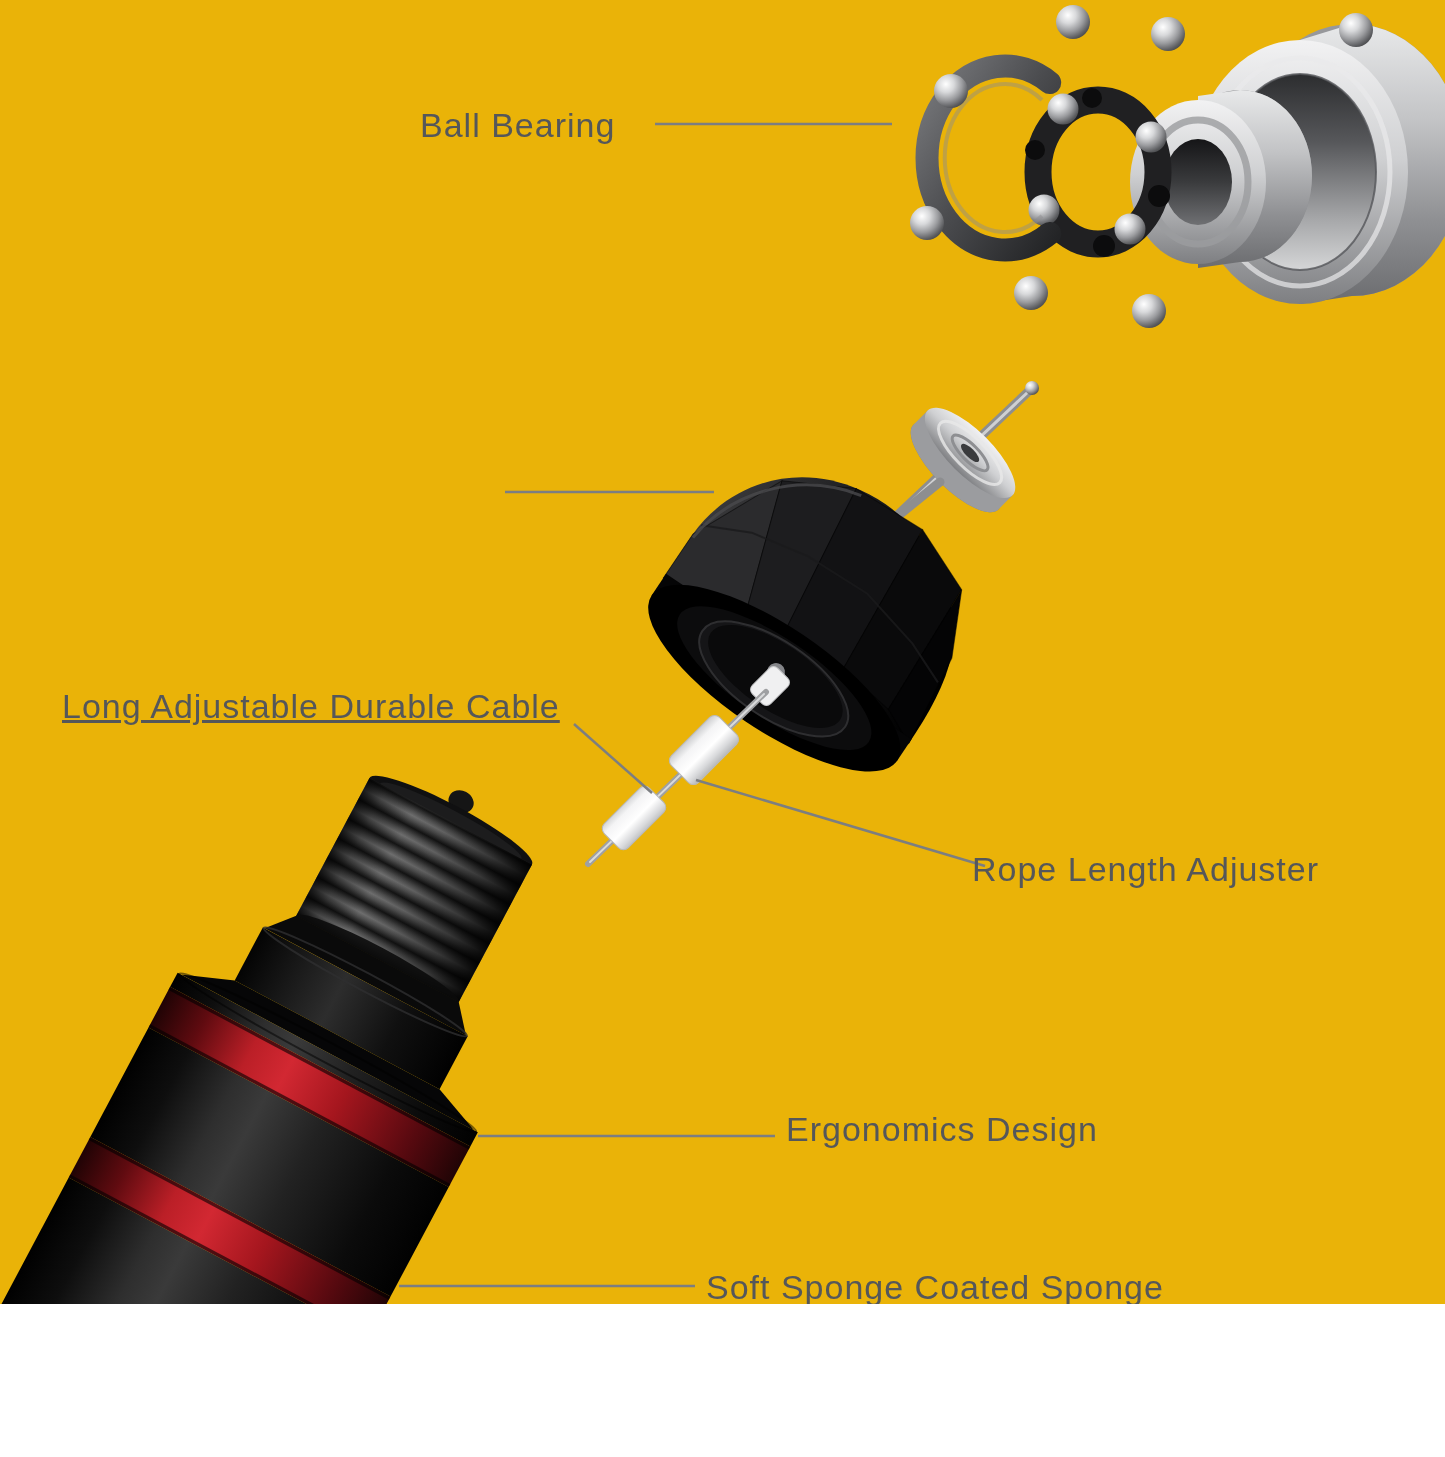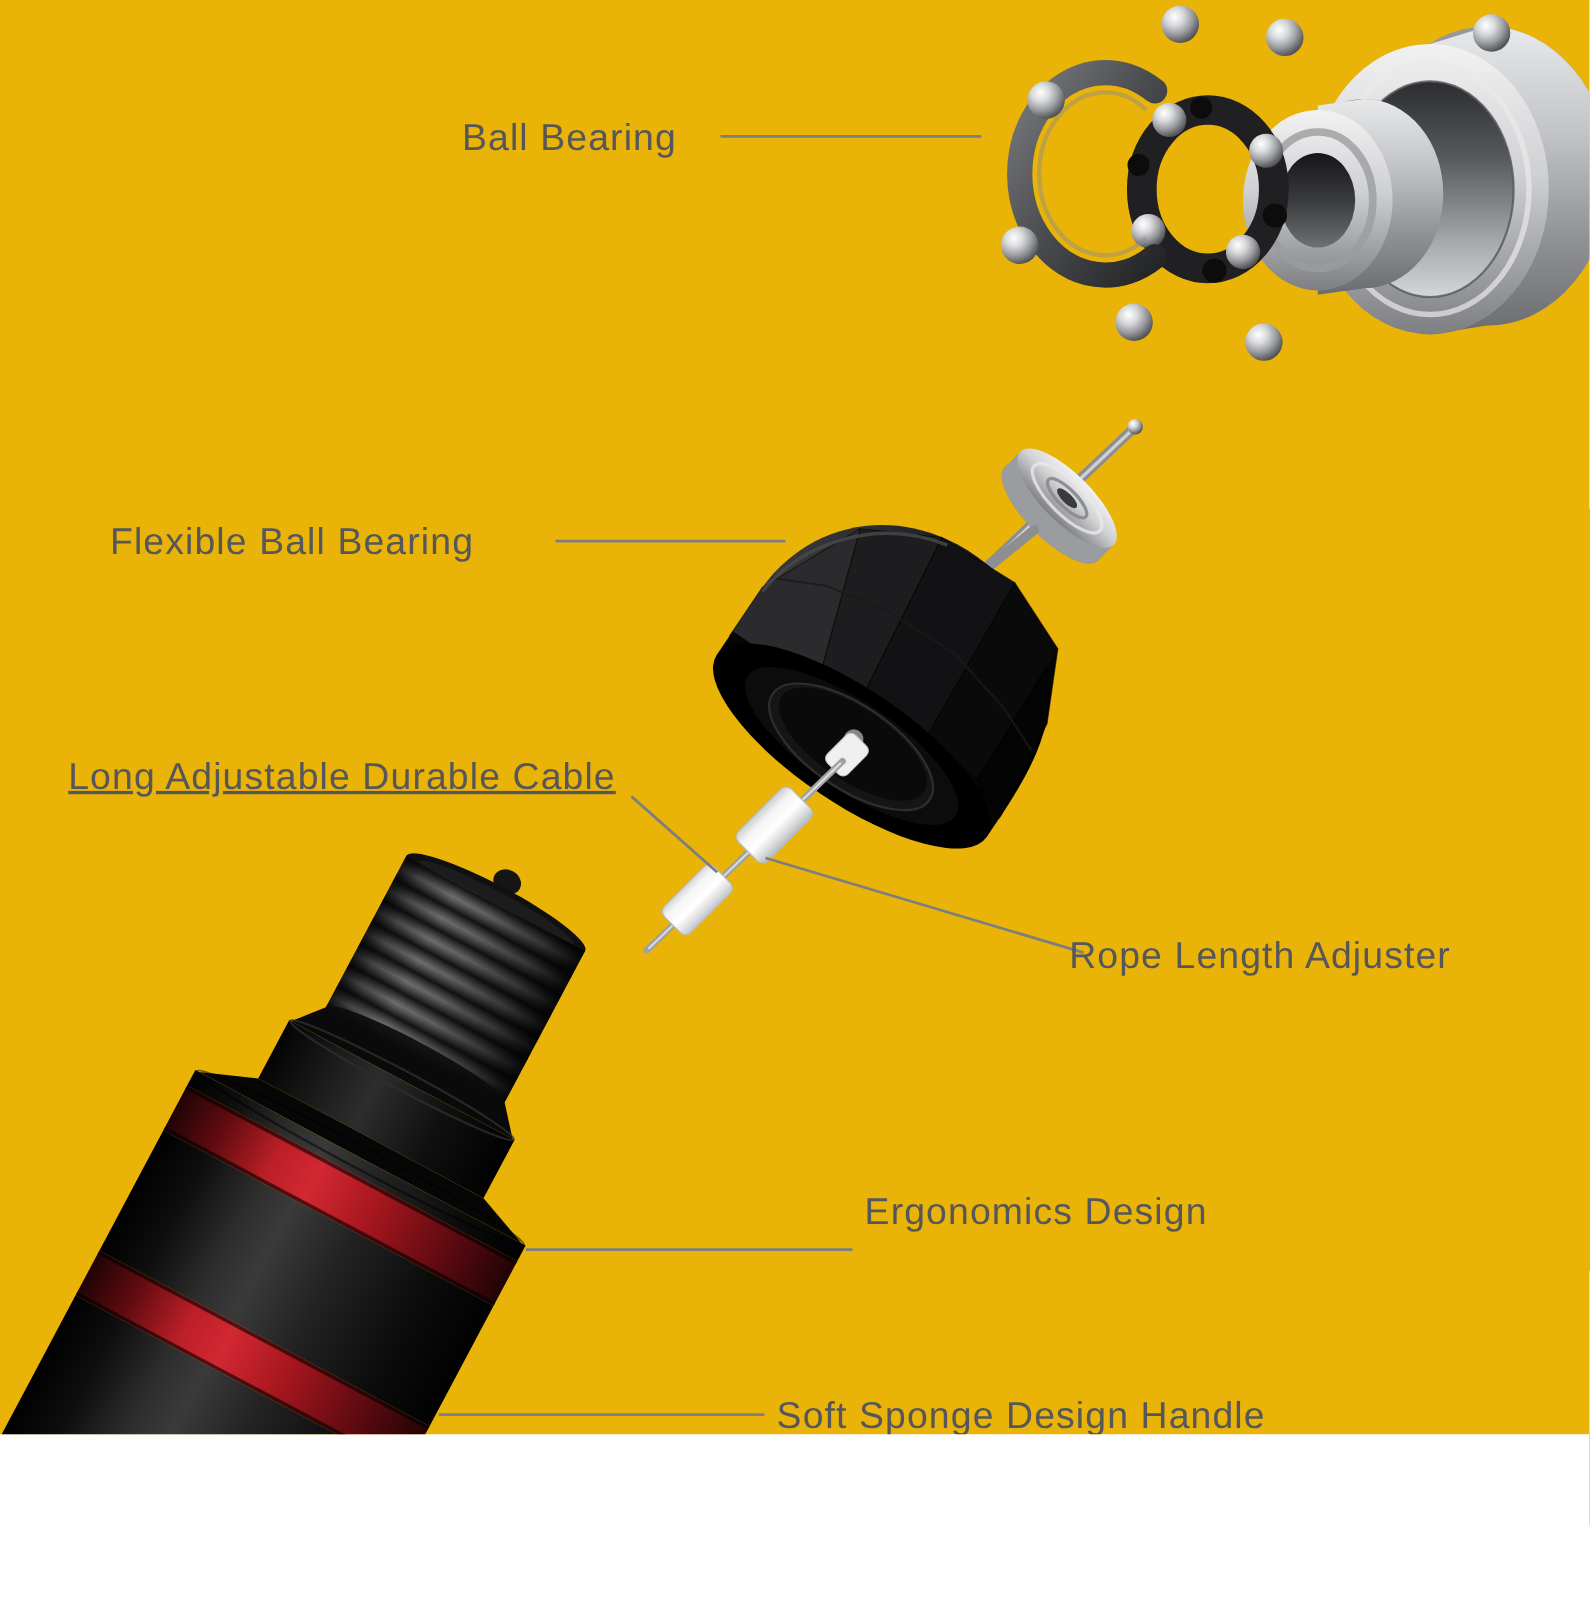--- a/index.html
+++ b/index.html
@@ -17,21 +17,21 @@
     font-size:34px;
     letter-spacing:1px;
     line-height:40px;
     white-space:nowrap;
     font-weight:400;
   }
   .lbl-ball-bearing{left:420px;top:105px;}
   .lbl-flexible{left:100px;top:473px;}
   .lbl-cable{left:62px;top:686px;text-decoration:underline;}
   .lbl-adjuster{left:972px;top:849px;}
-  .lbl-ergonomics{left:786px;top:1082px;}
+  .lbl-ergonomics{left:786px;top:1109px;}
   .lbl-sponge{left:706px;top:1267px;}
 </style>
 </head>
 <body>
 
 <div class="stage">
 
   <svg class="art" viewBox="0 0 1445 1457" xmlns="http://www.w3.org/2000/svg">
     <defs>
       <radialGradient id="ballGrad" cx="35%" cy="30%" r="80%">
@@ -252,19 +252,18 @@
       <line x1="655" y1="124" x2="892" y2="124"></line>
       <line x1="505" y1="492" x2="714" y2="492"></line>
       <line x1="574" y1="724" x2="652" y2="793"></line>
       <line x1="696" y1="780" x2="985" y2="866"></line>
       <line x1="478" y1="1136" x2="775" y2="1136"></line>
       <line x1="399" y1="1286" x2="695" y2="1286"></line>
     </g>
   </svg>
 
   <div class="label lbl-ball-bearing">Ball Bearing</div>
-  <div class="label lbl-flexible">Flexible Ball Bearing</div>
   <div class="label lbl-cable">Long Adjustable Durable Cable</div>
   <div class="label lbl-adjuster">Rope Length Adjuster</div>
   <div class="label lbl-ergonomics">Ergonomics Design</div>
-  <div class="label lbl-sponge">Soft Sponge Design Handle</div>
+  <div class="label lbl-sponge">Soft Sponge Coated Sponge</div>
 
 </div>
 
 </body></html>

